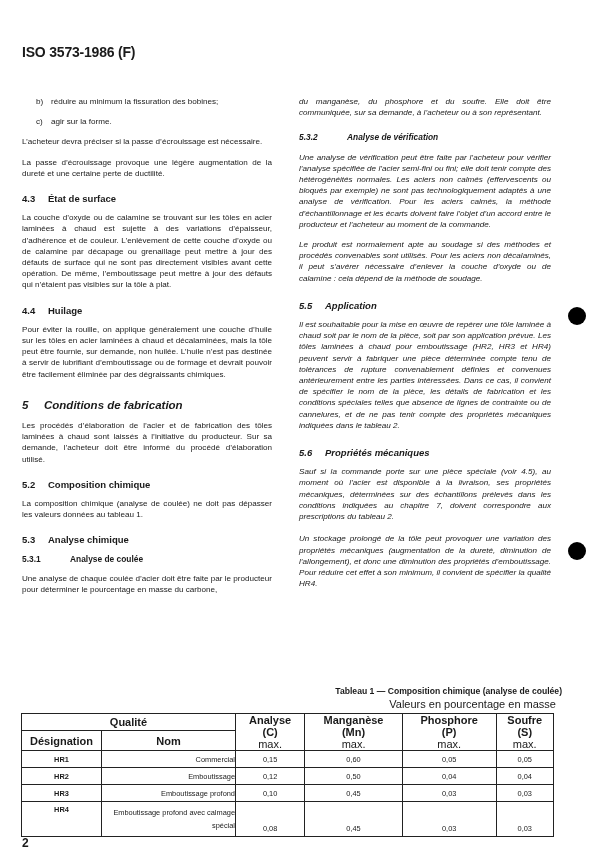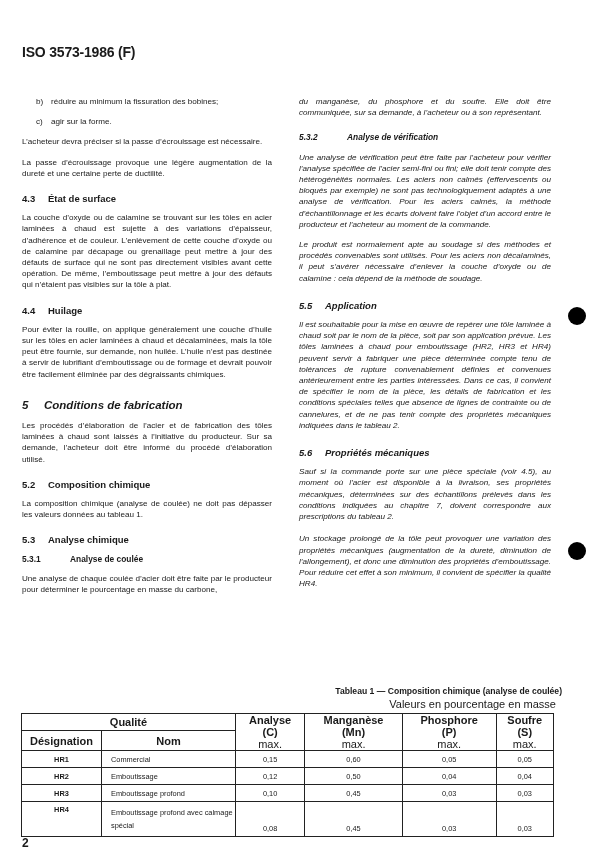--- a/index.html
+++ b/index.html
@@ -31,21 +31,21 @@
   .table-title { text-align: right; font-weight: bold; font-size: 8.6px; margin-bottom: 2px; padding-left: 40px; }
   .table-unit { text-align: right; font-size: 11px; margin-bottom: 3px; padding-right: 6px; }
   table { border-collapse: collapse; width: 533px; font-size: 7.4px; }
   td, th { border: 1px solid #222; padding: 0; text-align: center; }
   table { border: 1.5px solid #111; }
   th { font-weight: bold; font-size: 11px; }
   th .sub { font-weight: bold; display: block; }
   th .max { font-weight: normal; display: block; }
   .col-desig { width: 79px; }
   .col-nom { width: 133px; }
-  .cell-nom { text-align: left; padding-left: 9px; }
+  .cell-nom { text-align: right; padding-left: 9px; }
   .cell-desig { font-weight: bold; text-align: center; }
   tr.hdr1 th { height: 13px; }
   tr.hdr2 th { height: 15px; }
   tr.row td { height: 16px; }
   tr.row.tall td { height: 28px; vertical-align: bottom; padding-bottom: 3px; }
   tr.row.tall td.cell-desig { vertical-align: top; padding-top: 3px; }
   tr.row.tall td.cell-nom { vertical-align: middle; line-height: 13px; padding-bottom: 0; }
   .page-number { position: absolute; left: 22px; top: 836px; font-weight: bold; font-size: 12px; }
 </style>
 </head>

